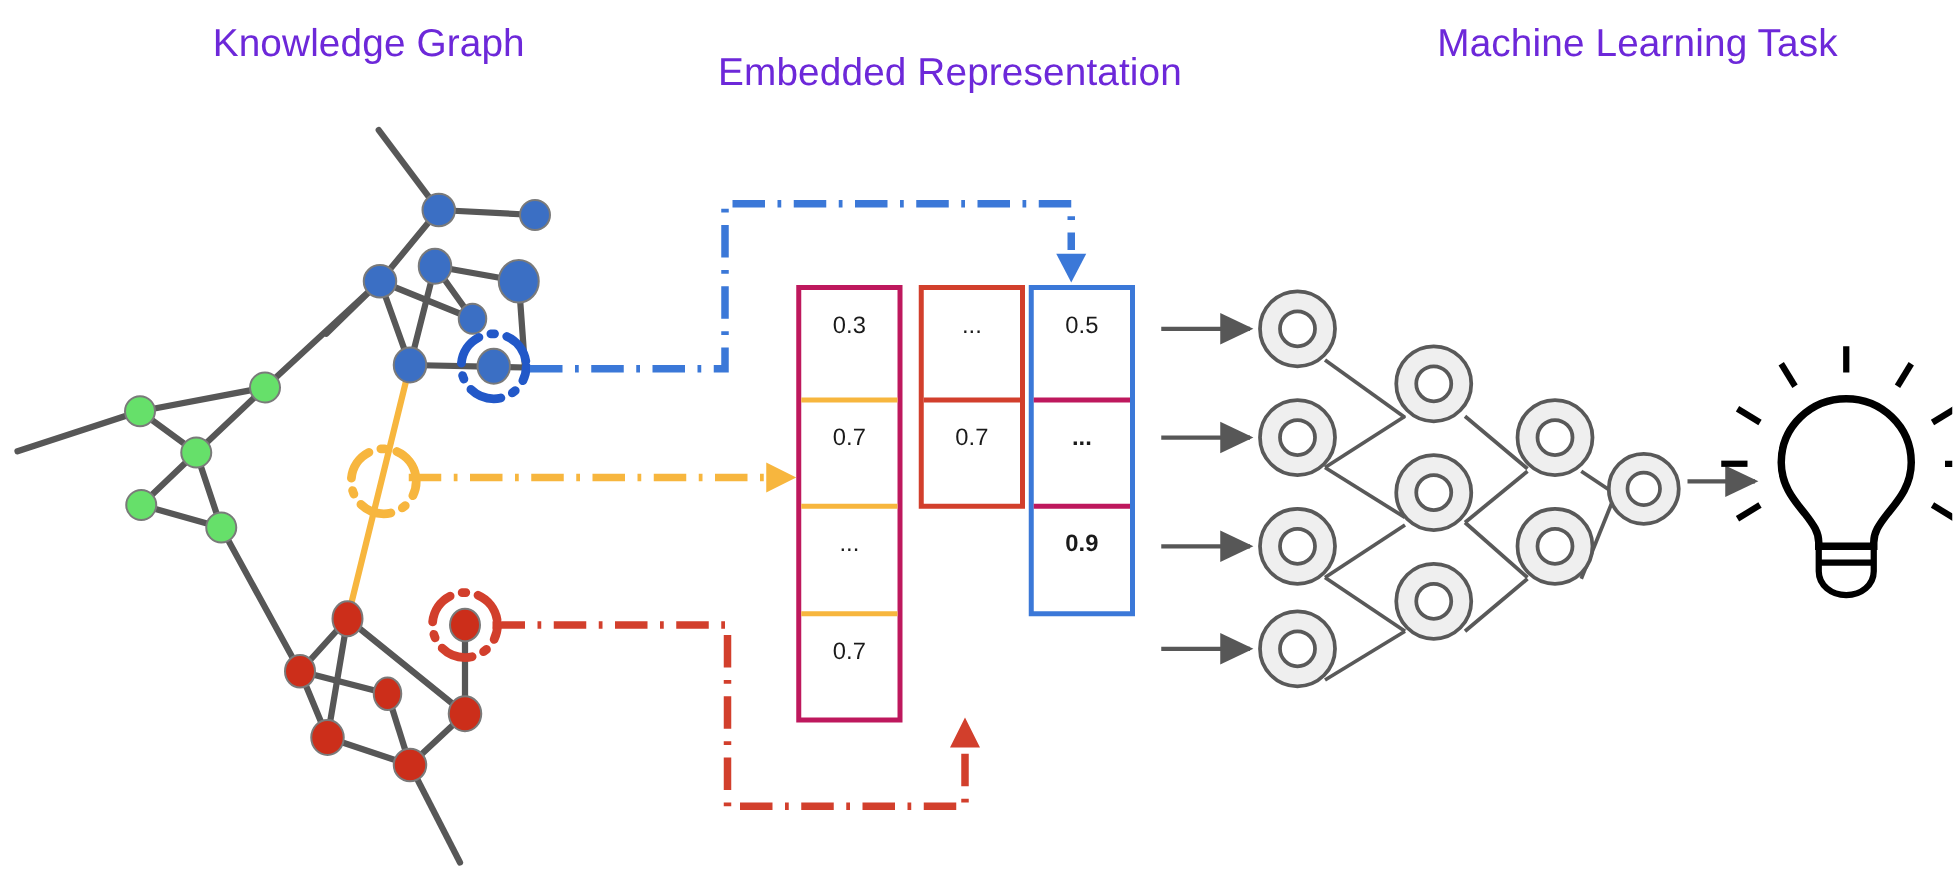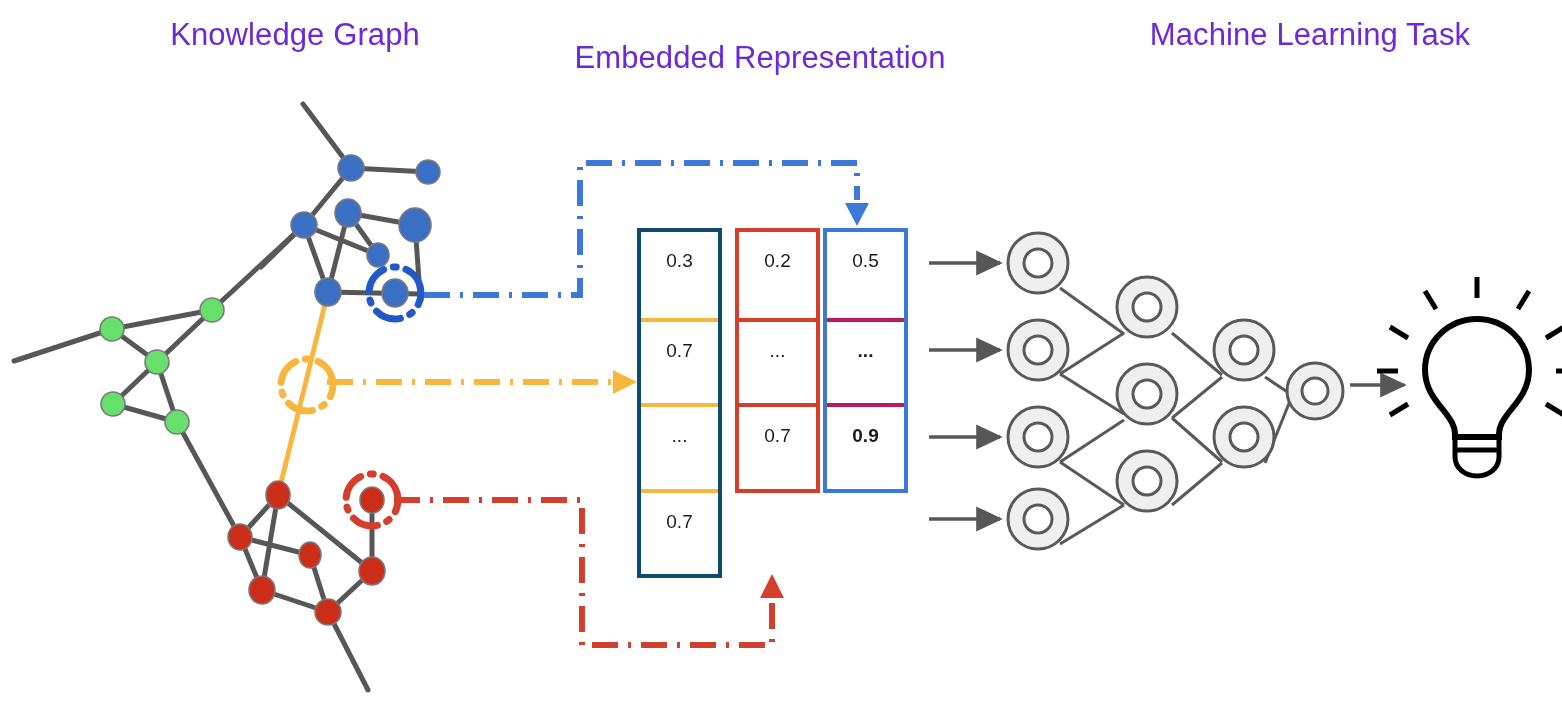--- a/index.html
+++ b/index.html
@@ -10,21 +10,21 @@
   .hdr{position:absolute;font-size:31px;color:#6d28d9;white-space:nowrap;
        text-align:center;font-weight:400;letter-spacing:.1px;}
   #hdr-kg{left:0;top:17px;width:590px;}
   #hdr-emb{left:470px;top:17px;width:580px;margin-top:23px;}
   #hdr-ml{left:1020px;top:17px;width:580px;}
   svg{position:absolute;left:0;top:0;}
   .vec-col{position:absolute;box-sizing:border-box;width:85px;}
   .vec-cell{box-sizing:border-box;height:85.5px;position:relative;}
   .vec-cell span{position:absolute;left:0;right:0;top:18px;text-align:center;
                  font-size:19px;color:#1a1a1a;font-family:"Liberation Sans",sans-serif;}
-  #col-0{left:637px;top:228px;border:4px solid #0c4a6e;}
+  #col-0{left:637px;top:228px;border:4px solid #be185d;}
   #col-0 .vec-cell + .vec-cell{border-top:4px solid #F7B63E;}
   #col-1{left:735px;top:228px;border:4px solid #D23F2C;}
   #col-1 .vec-cell + .vec-cell{border-top:4px solid #D23F2C;}
   #col-2{left:823px;top:228px;border:4px solid #3B78D8;}
   #col-2 .vec-cell + .vec-cell{border-top:4px solid #be185d;font-weight:bold;}
 </style>
 </head>
 <body>
 
 <div id="stage">
@@ -236,23 +236,20 @@
       </div>
     <div class="vec-cell">
         <span>...</span>
       </div>
     <div class="vec-cell">
         <span>0.7</span>
       </div>
   </div>
   <div class="vec-col" id="col-1">
     <div class="vec-cell">
-        <span>0.2</span>
-      </div>
-    <div class="vec-cell">
         <span>...</span>
       </div>
     <div class="vec-cell">
         <span>0.7</span>
       </div>
   </div>
   <div class="vec-col" id="col-2">
     <div class="vec-cell">
         <span>0.5</span>
       </div>

